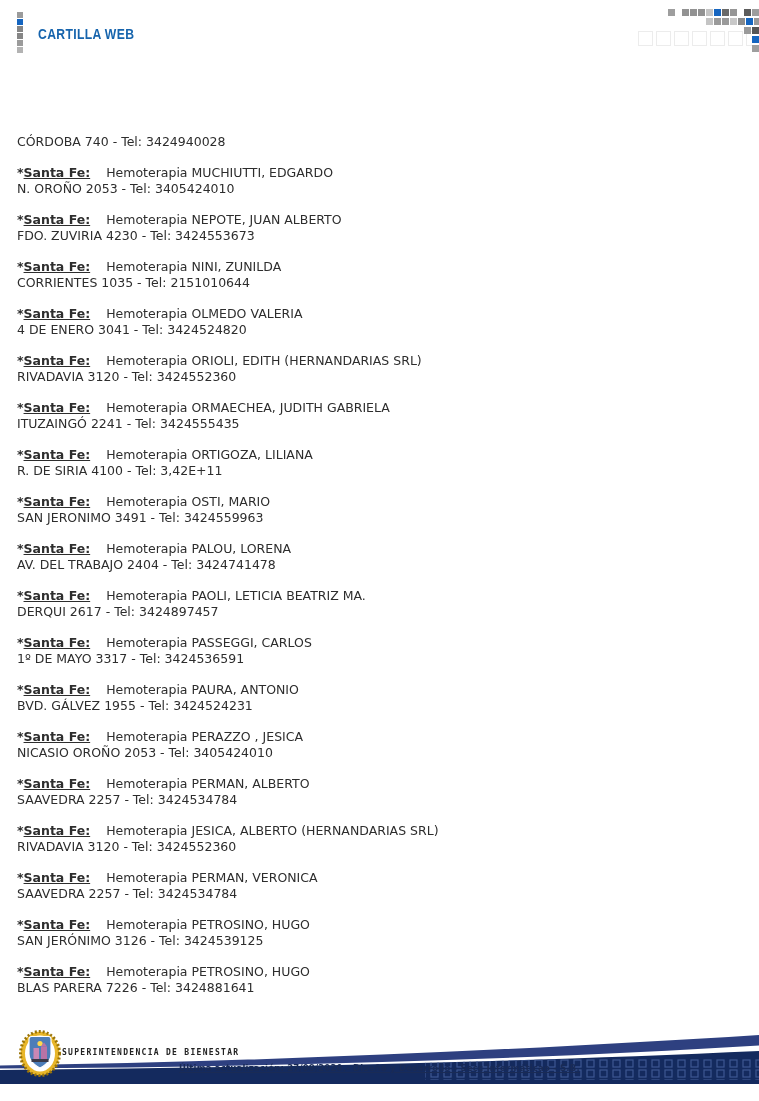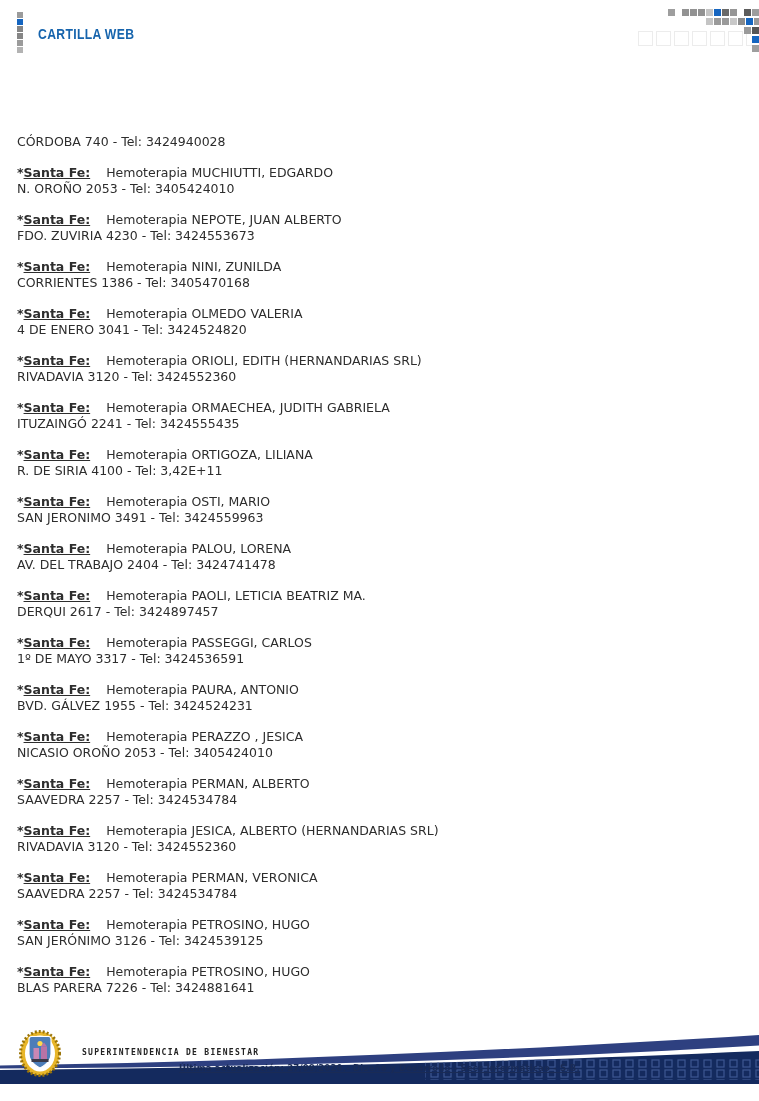--- a/index.html
+++ b/index.html
@@ -26,21 +26,21 @@
   .lead-line{margin:0 0 15px 0;}
   .entry{margin:0 0 15px 0;}
   .entry .lbl{font-weight:bold;text-decoration:underline;margin-right:16px;}
   .entry .star{font-weight:bold;}
   
   .footer-wave{position:absolute;left:0;top:1028px;width:759px;height:57px;display:block;}
   .crest{position:absolute;left:19px;top:1030px;width:42px;height:47px;z-index:5;}
   .org-name{
     position:absolute;left:62px;top:1048px;
     font-family:"DejaVu Sans Mono",monospace;
-    font-size:8px;font-weight:bold;letter-spacing:1.3px;color:#222222;white-space:nowrap;margin-left:20px;
+    font-size:8px;font-weight:bold;letter-spacing:1.3px;color:#222222;white-space:nowrap;
   }
   .update-line{
     position:absolute;left:0;right:0;top:1063px;text-align:center;
     font-size:8.5px;font-weight:bold;color:#1a2b55;
     text-decoration:underline;letter-spacing:.2px;white-space:nowrap;
   }
 </style>
 </head>
 <body>
 
@@ -90,21 +90,21 @@
   <div class="entry">
     <div><span class="star">*</span><span class="lbl">Santa Fe:</span><span>Hemoterapia MUCHIUTTI, EDGARDO</span></div>
     <div>N. OROÑO 2053 - Tel: 3405424010</div>
   </div>
   <div class="entry">
     <div><span class="star">*</span><span class="lbl">Santa Fe:</span><span>Hemoterapia NEPOTE, JUAN ALBERTO</span></div>
     <div>FDO. ZUVIRIA 4230 - Tel: 3424553673</div>
   </div>
   <div class="entry">
     <div><span class="star">*</span><span class="lbl">Santa Fe:</span><span>Hemoterapia NINI, ZUNILDA</span></div>
-    <div>CORRIENTES 1386 - Tel: 3405470168</div>
+    <div>CORRIENTES 1035 - Tel: 2151010644</div>
   </div>
   <div class="entry">
     <div><span class="star">*</span><span class="lbl">Santa Fe:</span><span>Hemoterapia OLMEDO VALERIA</span></div>
     <div>4 DE ENERO 3041 - Tel: 3424524820</div>
   </div>
   <div class="entry">
     <div><span class="star">*</span><span class="lbl">Santa Fe:</span><span>Hemoterapia ORIOLI, EDITH (HERNANDARIAS SRL)</span></div>
     <div>RIVADAVIA 3120 - Tel: 3424552360</div>
   </div>
   <div class="entry">

